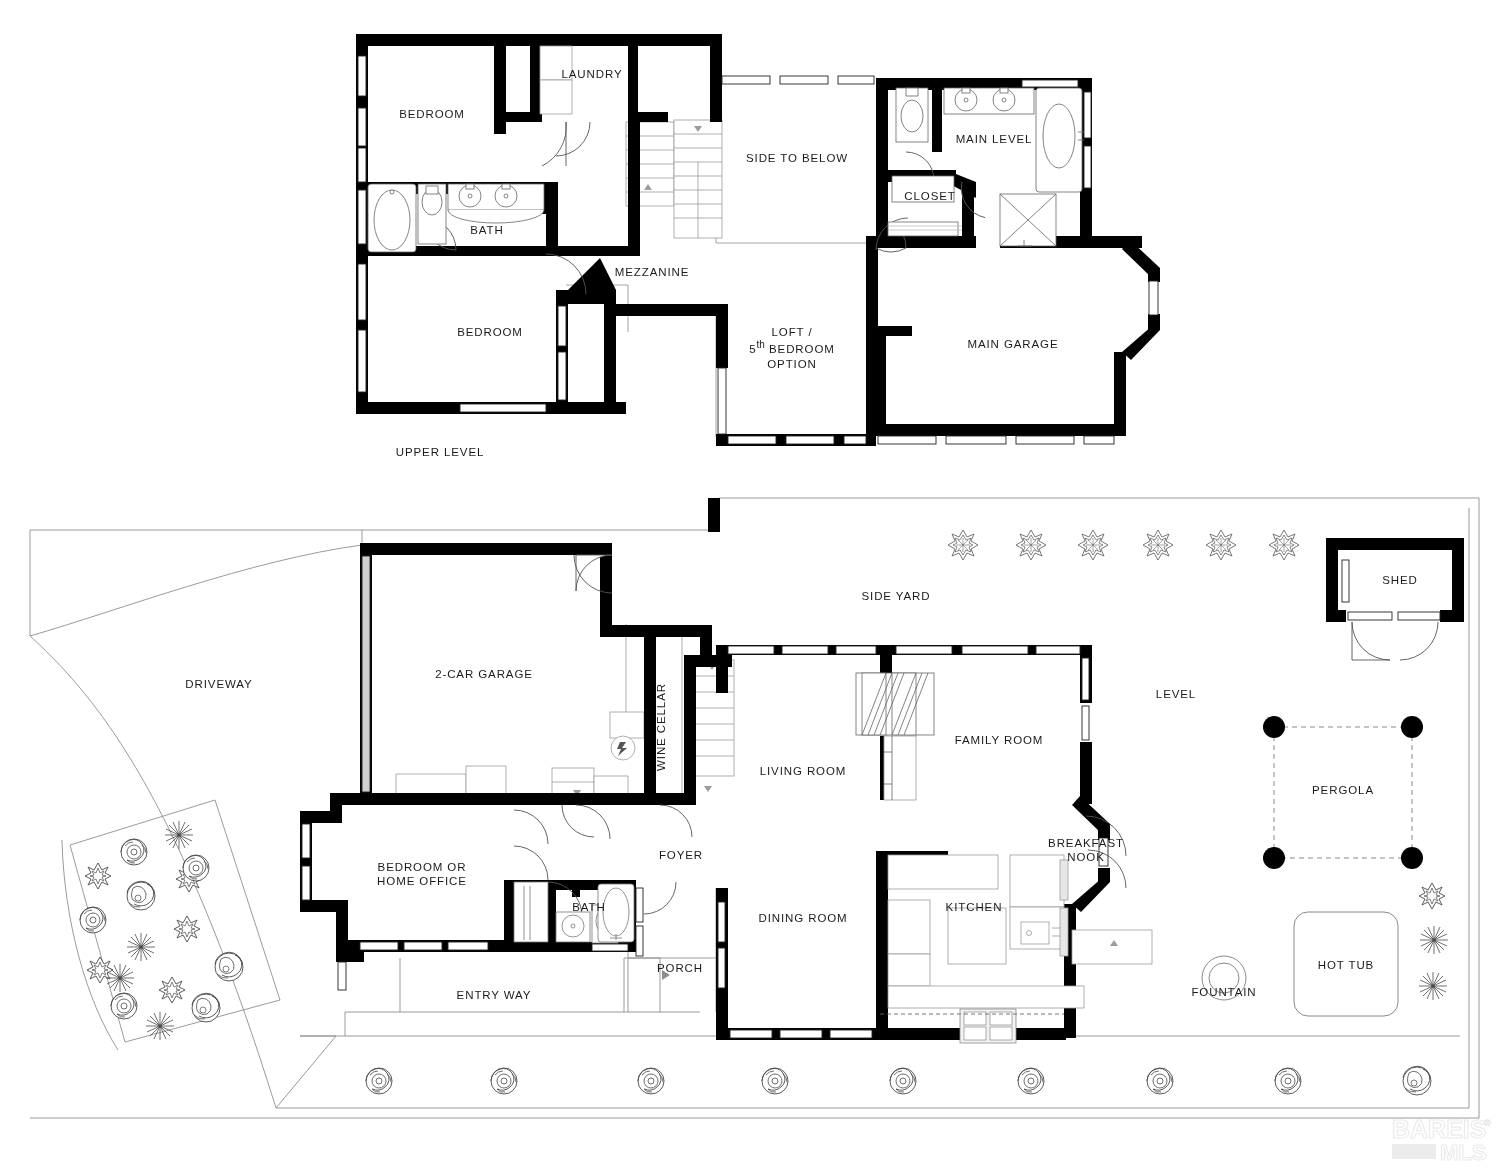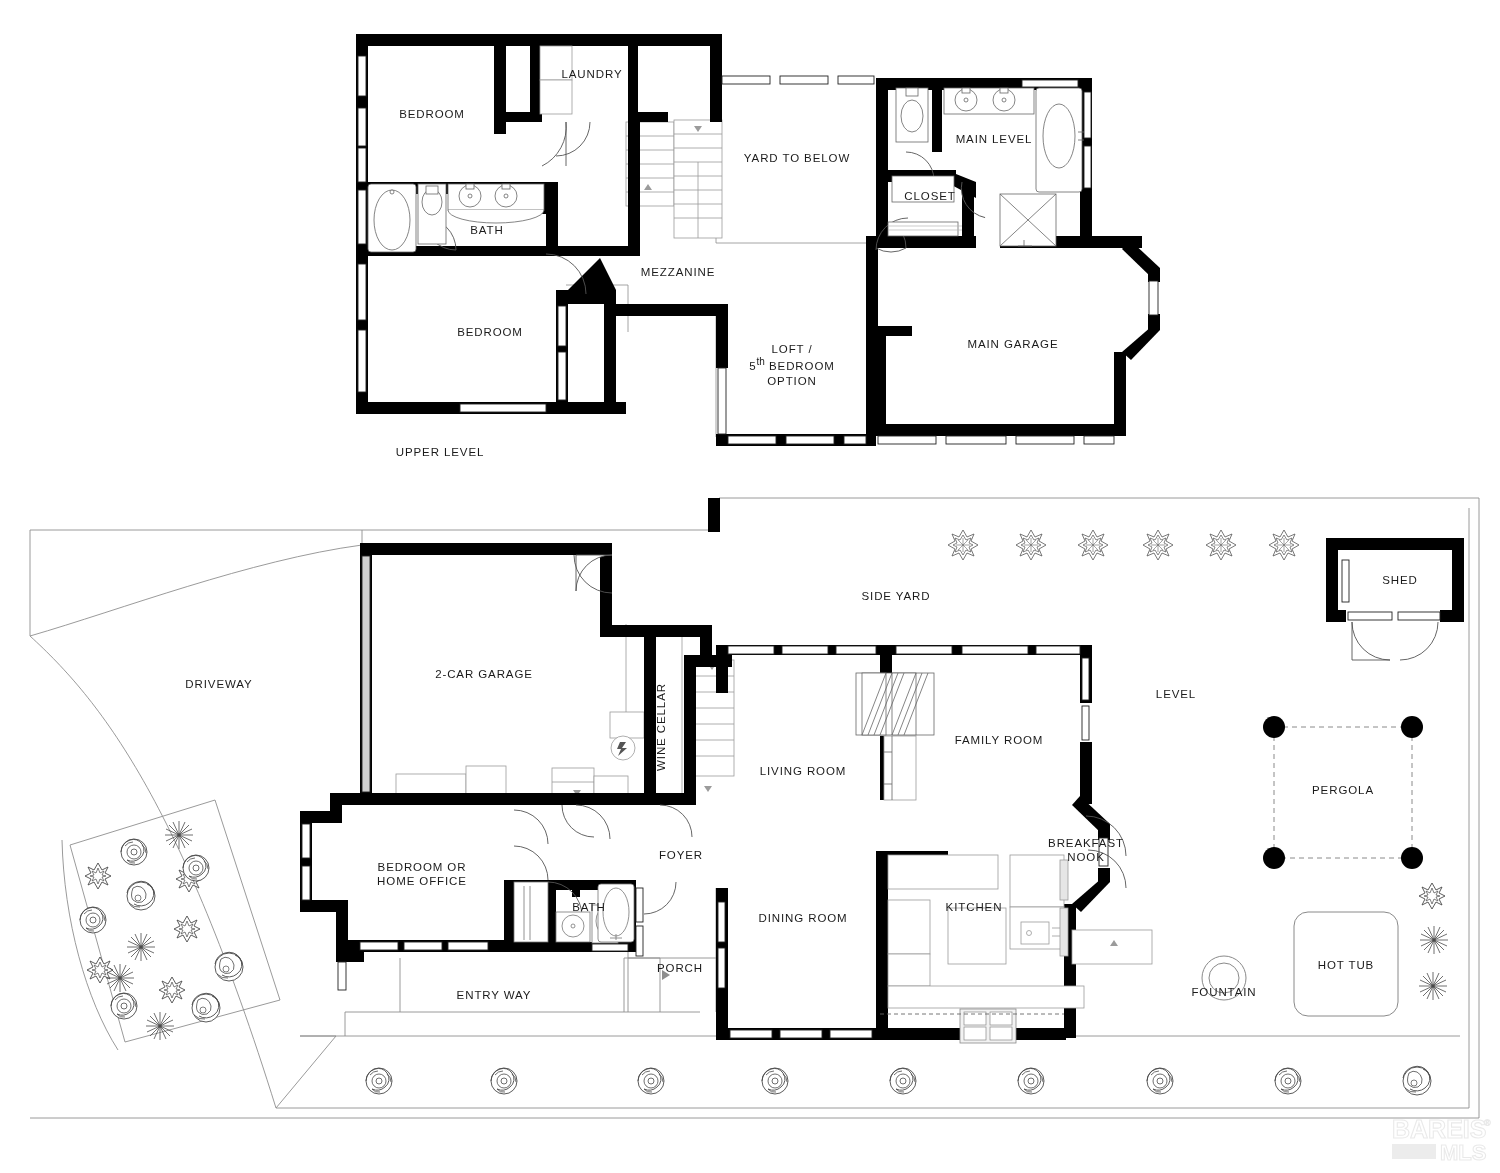--- a/index.html
+++ b/index.html
@@ -504,27 +504,27 @@
     <text x="0" y="20" font-family="Liberation Sans, sans-serif" font-size="25" font-weight="bold" fill="none" stroke="#8a8a8a" stroke-width="1.1">BAREIS</text>
     <text x="92" y="8" font-family="Liberation Sans, sans-serif" font-size="9" fill="none" stroke="#8a8a8a" stroke-width="0.8">®</text>
     <rect x="0" y="26" width="44" height="15" fill="#9a9a9a"></rect>
     <text x="48" y="42" font-family="Liberation Sans, sans-serif" font-size="22" font-weight="bold" fill="none" stroke="#8a8a8a" stroke-width="1.1">MLS</text>
   </g>
 </svg>
 
 <div class="lbl" style="left:432px;top:114px">BEDROOM</div>
 <div class="lbl" style="left:592px;top:74px">LAUNDRY</div>
 <div class="lbl" style="left:487px;top:230px">BATH</div>
-<div class="lbl" style="left:678px;top:272px">MEZZANINE</div>
-<div class="lbl" style="left:797px;top:158px">YARD TO BELOW</div>
+<div class="lbl" style="left:652px;top:272px">MEZZANINE</div>
+<div class="lbl" style="left:797px;top:158px">SIDE TO BELOW</div>
 <div class="lbl" style="left:994px;top:139px">MAIN LEVEL</div>
 <div class="lbl" style="left:930px;top:196px">CLOSET</div>
 <div class="lbl" style="left:1013px;top:344px">MAIN GARAGE</div>
 <div class="lbl" style="left:490px;top:332px">BEDROOM</div>
-<div class="lbl" style="left:792px;top:365px" id="loft-label">LOFT /<br>5<sup>th</sup> BEDROOM<br>OPTION</div>
+<div class="lbl" style="left:792px;top:348px" id="loft-label">LOFT /<br>5<sup>th</sup> BEDROOM<br>OPTION</div>
 <div class="lbl" style="left:440px;top:452px">UPPER LEVEL</div>
 
 <div class="lbl" style="left:219px;top:684px">DRIVEWAY</div>
 <div class="lbl" style="left:484px;top:674px">2-CAR GARAGE</div>
 <div class="lbl vert" style="left:661px;top:727px">WINE CELLAR</div>
 <div class="lbl" style="left:896px;top:596px">SIDE YARD</div>
 <div class="lbl" style="left:1400px;top:580px">SHED</div>
 <div class="lbl" style="left:1176px;top:694px">LEVEL</div>
 <div class="lbl" style="left:1343px;top:790px">PERGOLA</div>
 <div class="lbl" style="left:803px;top:771px">LIVING ROOM</div>

